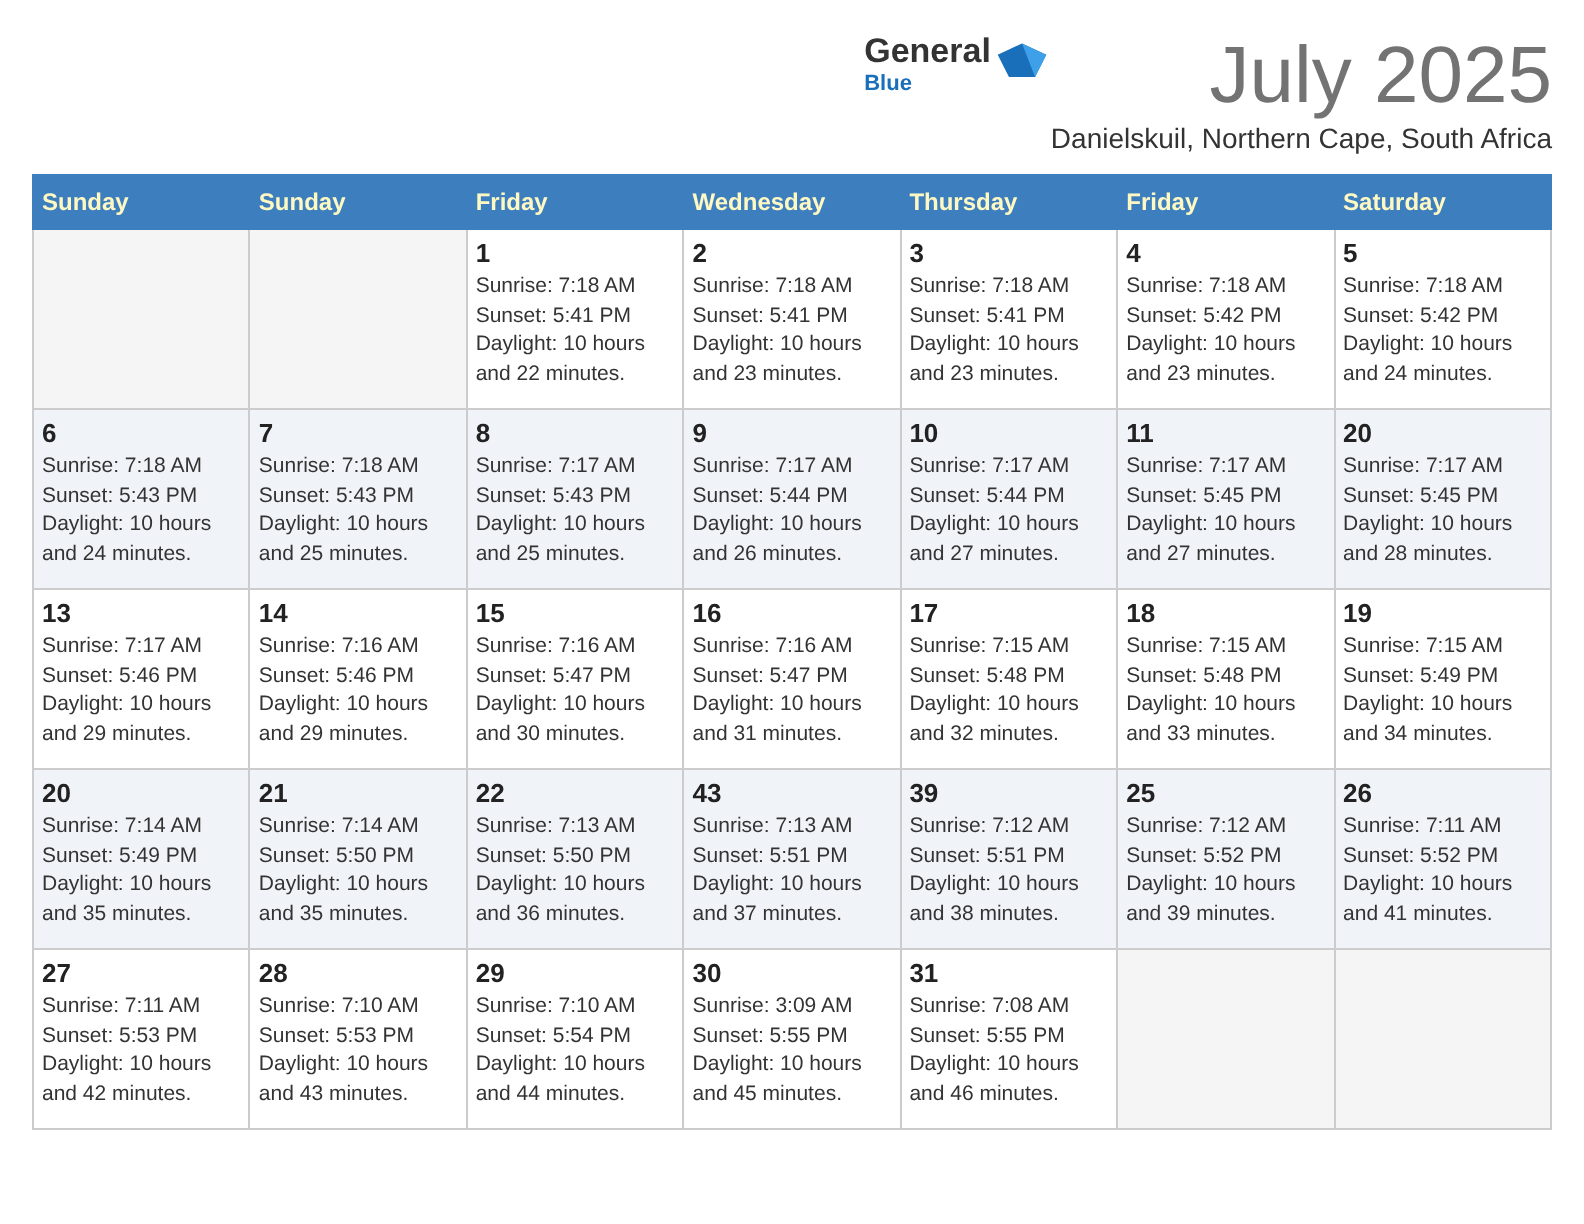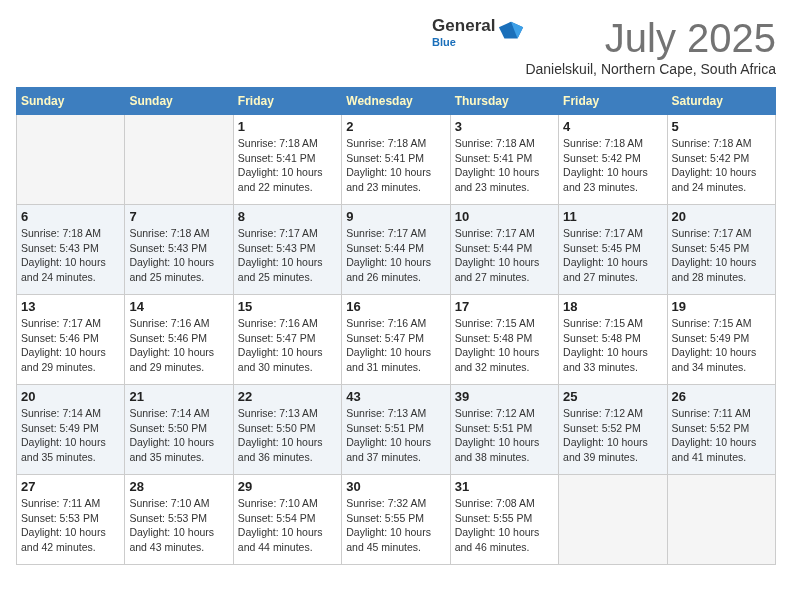--- a/index.html
+++ b/index.html
@@ -297,21 +297,21 @@
 Daylight: 10 hours and 43 minutes.</div>
         </td>
         <td>
           <div class="day-number">29</div>
           <div class="day-info" style="white-space: pre-line;">Sunrise: 7:10 AM
 Sunset: 5:54 PM
 Daylight: 10 hours and 44 minutes.</div>
         </td>
         <td>
           <div class="day-number">30</div>
-          <div class="day-info" style="white-space: pre-line;">Sunrise: 7:32 AM
+          <div class="day-info" style="white-space: pre-line;">Sunrise: 3:09 AM
 Sunset: 5:55 PM
 Daylight: 10 hours and 45 minutes.</div>
         </td>
         <td>
           <div class="day-number">31</div>
           <div class="day-info" style="white-space: pre-line;">Sunrise: 7:08 AM
 Sunset: 5:55 PM
 Daylight: 10 hours and 46 minutes.</div>
         </td>
         <td class="empty"></td>

